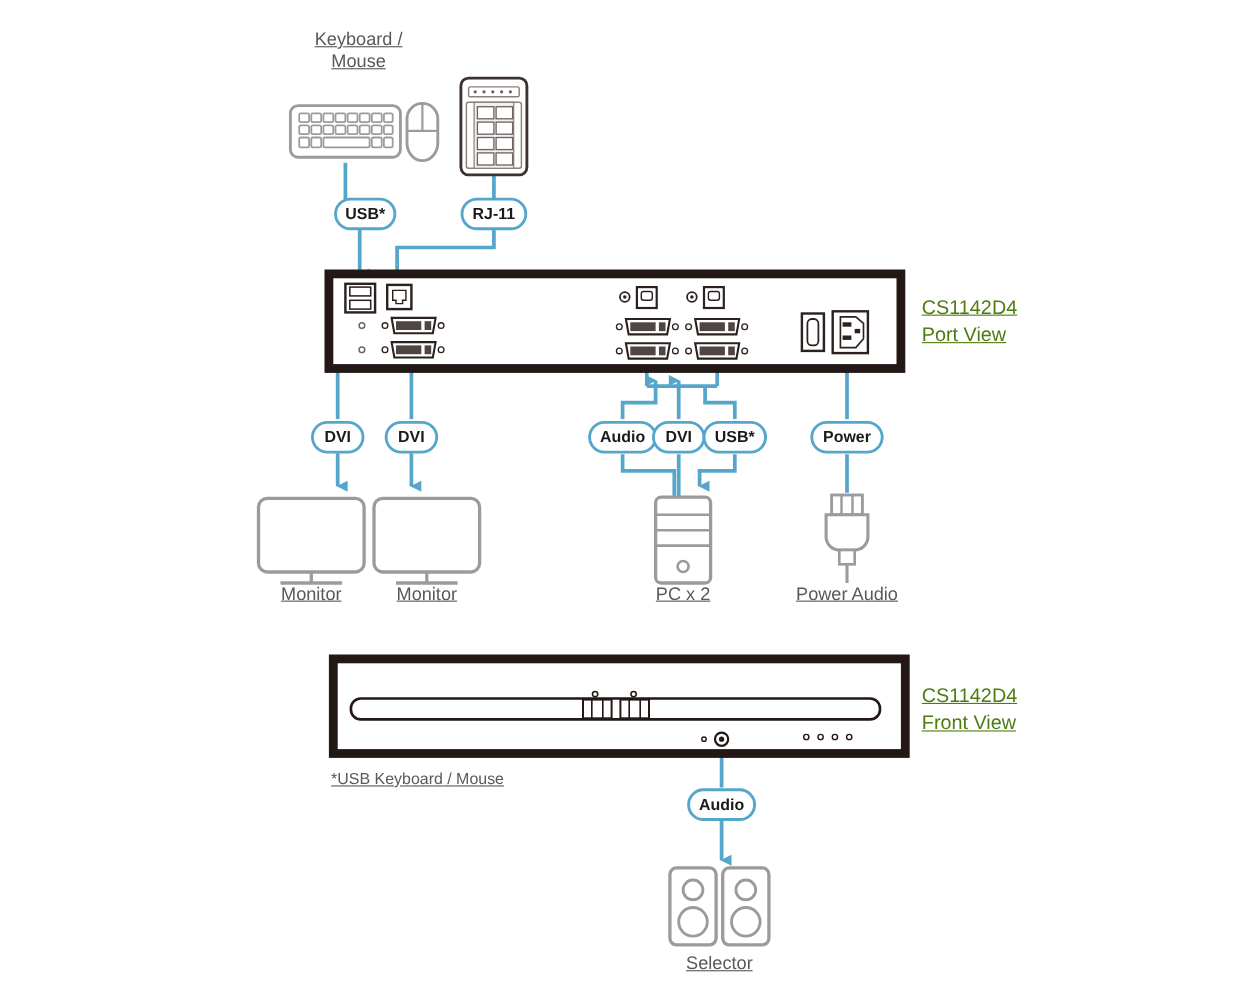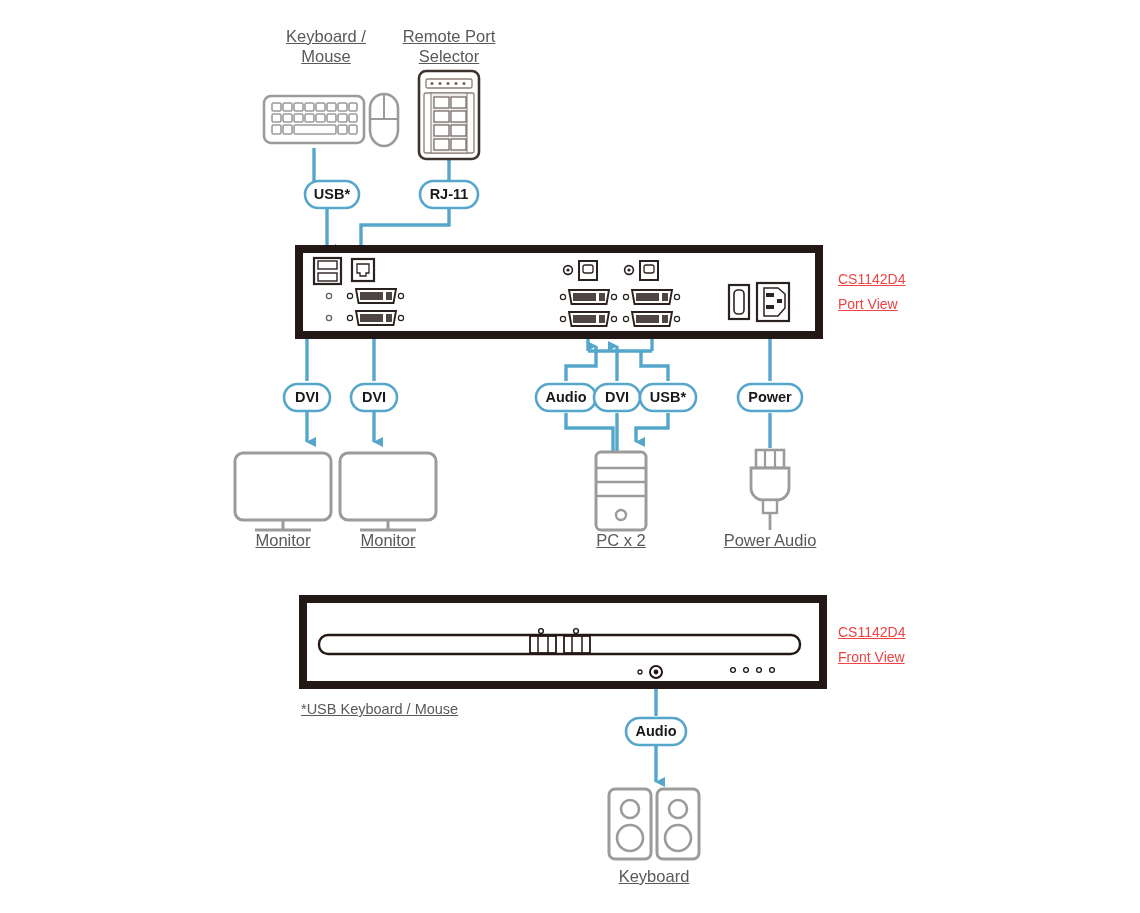--- a/index.html
+++ b/index.html
@@ -1,20 +1,20 @@
 <!DOCTYPE html>
 <html><head>
 <meta charset="utf-8">
 <style>
   html,body{margin:0;padding:0;background:#fff;}
   body{width:1140px;height:913px;font-family:"Liberation Sans",sans-serif;overflow:hidden;}
   #stage{position:relative;width:1140px;height:913px;}
   #stage svg{position:absolute;left:0;top:0;}
   .lbl{position:absolute;color:#595959;font-size:16.5px;line-height:20px;text-align:center;white-space:pre-line;text-decoration:underline;}
-  .lbl.big{font-size:14px;line-height:25px;text-align:left;color:#ef4444;}
+  .lbl.big{font-size:18px;line-height:25px;text-align:left;color:#4d7c0f;}
   .lbl.note{font-size:14.5px;text-align:left;}
   .pill-text{font-size:14.5px;font-weight:bold;fill:#1a1a1a;font-family:"Liberation Sans",sans-serif;}
 </style>
 </head>
 <body>
 
 <div id="stage">
 
   <svg width="1140" height="913" viewBox="0 0 1140 913">
     <defs>
@@ -305,28 +305,26 @@
       </g>
       <g>
         <rect x="626" y="718" width="60" height="27" rx="13.5" fill="#fff" stroke="#55a6cb" stroke-width="2.6"></rect>
         <text class="pill-text" x="656" y="736" text-anchor="middle">Audio</text>
       </g>
     </g>
   </svg>
 
   <div class="lbl" style="left:256px;top:26px;width:140px;">Keyboard /
 Mouse</div>
-  <div class="lbl" style="left:379px;top:26px;width:140px;">Remote Port
-Selector</div>
 
   <div class="lbl" style="left:223px;top:530px;width:120px;">Monitor</div>
   <div class="lbl" style="left:328px;top:530px;width:120px;">Monitor</div>
   <div class="lbl" style="left:561px;top:530px;width:120px;">PC x 2</div>
   <div class="lbl" style="left:710px;top:530px;width:120px;">Power Audio</div>
-  <div class="lbl" style="left:594px;top:866px;width:120px;">Keyboard</div>
+  <div class="lbl" style="left:594px;top:866px;width:120px;">Selector</div>
 
   <div class="lbl big" style="left:838px;top:267px;width:260px;">CS1142D4</div>
   <div class="lbl big" style="left:838px;top:292px;width:260px;">Port View</div>
 
   <div class="lbl big" style="left:838px;top:620px;width:260px;">CS1142D4</div>
   <div class="lbl big" style="left:838px;top:645px;width:260px;">Front View</div>
 
   <div class="lbl note" style="left:301px;top:699px;width:320px;">*USB Keyboard / Mouse</div>
 </div>
 

